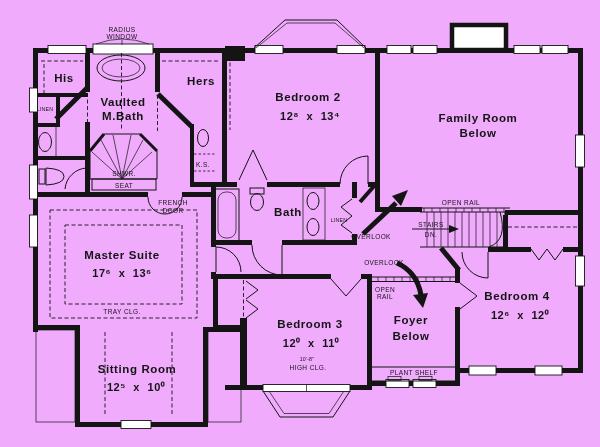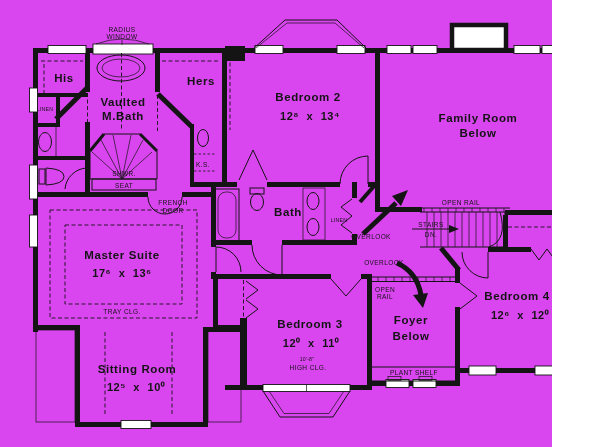--- a/index.html
+++ b/index.html
@@ -1,16 +1,16 @@
 <!DOCTYPE html>
 <html><head>
 <meta charset="utf-8">
 <style>
   html,body{margin:0;padding:0;background:#ffffff;}
-  .page{width:552px;height:447px;background:#d946ef;position:relative;overflow:hidden;}
+  .page{width:600px;height:447px;background:#f0abfc;position:relative;overflow:hidden;}
   svg{display:block;}
   .w{fill:#141414;}
   .t{fill:none;stroke:#141414;stroke-width:1;}
   .t2{fill:none;stroke:#141414;stroke-width:0.7;}
   .t3{fill:none;stroke:#141414;stroke-width:3;}
   .thk{fill:none;stroke:#141414;stroke-width:5;}
   .thk4{fill:none;stroke:#141414;stroke-width:4;}
   .d{fill:none;stroke:#141414;stroke-width:0.9;stroke-dasharray:4 2.5;}
   .d2{fill:none;stroke:#141414;stroke-width:0.8;stroke-dasharray:2.5 2;}
   .win{fill:#ffffff;stroke:#141414;stroke-width:0.9;}

